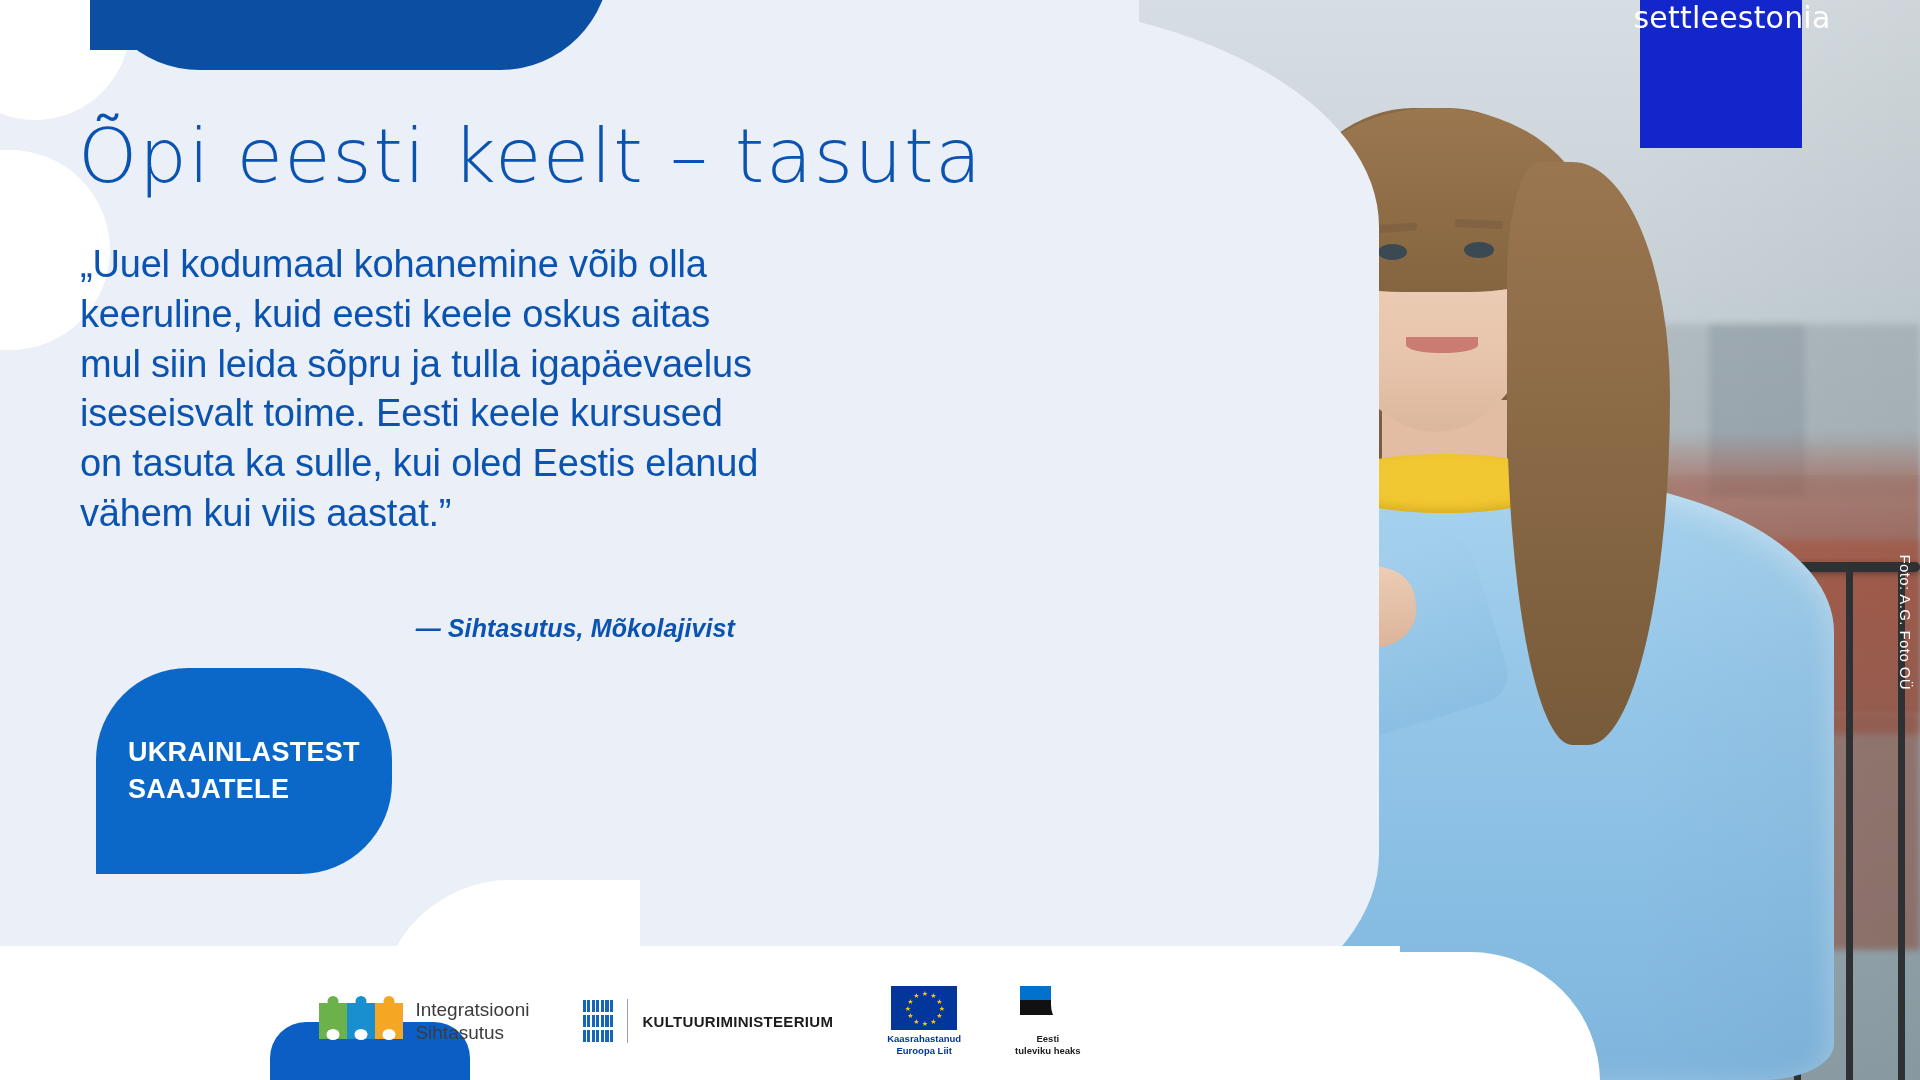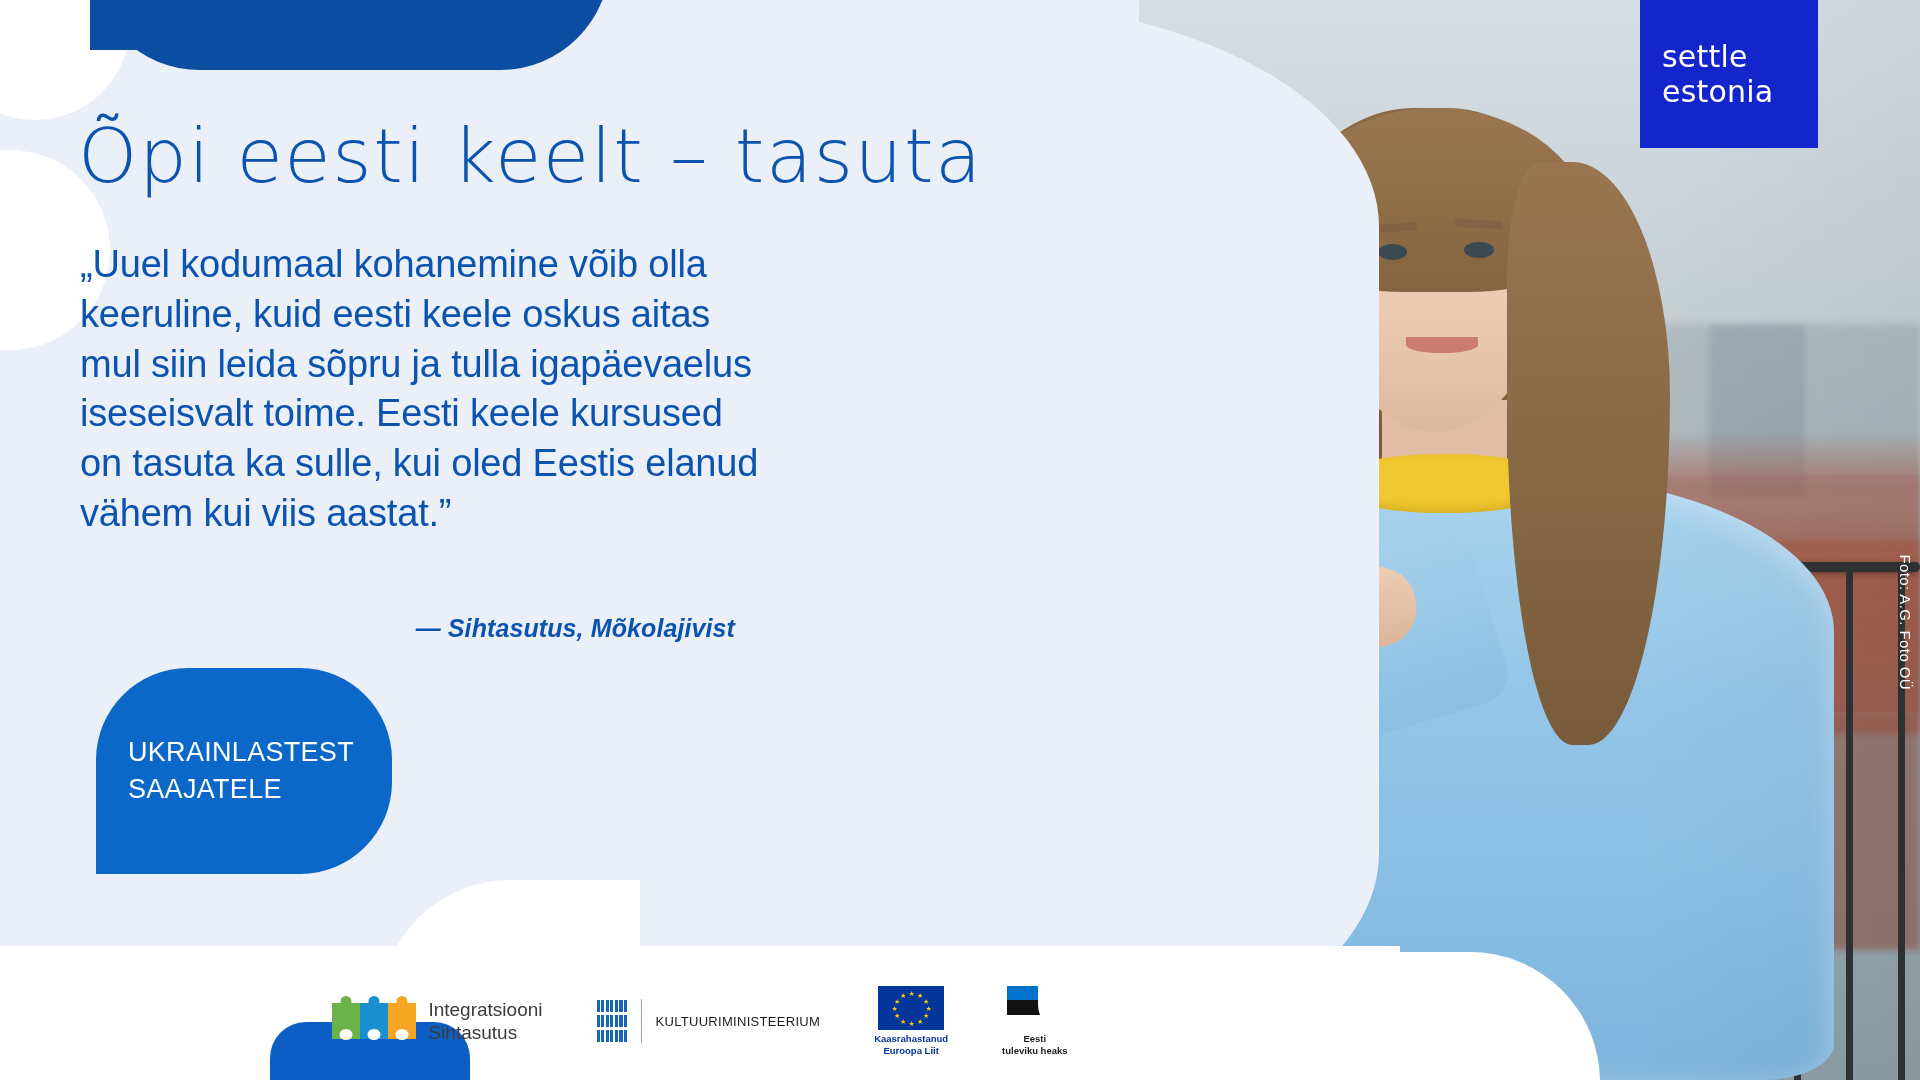--- a/index.html
+++ b/index.html
@@ -224,23 +224,23 @@
   }
   
   .photo-foot {
     position:absolute; left:0px; bottom:-2px; width:640px; height:130px;
     background:#ffffff;
     border-radius:0 180px 0 0;
   }
 
   
   .logo-block {
-    position:absolute; left:1640px; top:0; width:178px; height:148px;
+    position:absolute; left:1640px; top:0; width:162px; height:148px;
     background:#1226cc;
-    display:flex; flex-direction:column; justify-content:center;
+    display:flex; flex-direction:row; justify-content:center;
     padding-left:22px;
   }
   .logo-block .l1, .logo-block .l2 {
     color:#ffffff; font-size:30px; line-height:1.17; letter-spacing:.2px;
     font-family:"DejaVu Sans", sans-serif; font-weight:400;
   }
 
   
   .headline {
     position:absolute; left:78px; top:113px;
@@ -277,21 +277,21 @@
   .cta {
     position:absolute; left:96px; top:668px; width:296px; height:206px;
     background:#0b67c8;
     border-radius:92px 92px 92px 0;
     display:flex; align-items:center;
   }
   .cta-text {
     padding-left:32px;
     color:#ffffff;
     font-family:"Liberation Sans", sans-serif;
-    font-weight:normal;
+    font-weight:bold;
     font-size:27px;
     line-height:1.38;
     letter-spacing:.3px;
   }
 
   
   .footer {
     position:absolute; left:0; top:962px; width:1400px; height:118px;
     display:flex; align-items:center; justify-content:center; gap:54px;
   }
@@ -327,21 +327,21 @@
       linear-gradient(90deg,#1566b8 0 100%);
     -webkit-mask-image:repeating-linear-gradient(90deg,#000 0 3px, transparent 3px 4.5px);
             mask-image:repeating-linear-gradient(90deg,#000 0 3px, transparent 3px 4.5px);
   }
   .lion.l1 { top:1px; }
   .lion.l2 { top:16px; }
   .lion.l3 { top:31px; }
   .min-divider { width:1px; height:44px; background:#9aa3ad; margin:0 14px; }
   .min-text {
     font-family:"Liberation Sans", sans-serif;
-    font-size:13px; font-weight:normal; color:#1c1c1c;
+    font-size:15px; font-weight:bold; color:#1c1c1c;
     letter-spacing:.3px;
   }
 
   
   .euflag {
     width:66px; height:44px; background:#03369b; position:relative;
   }
   .star {
     position:absolute; width:5px; height:5px; color:#ffcc00; font-size:7px;
     line-height:5px; text-align:center;

